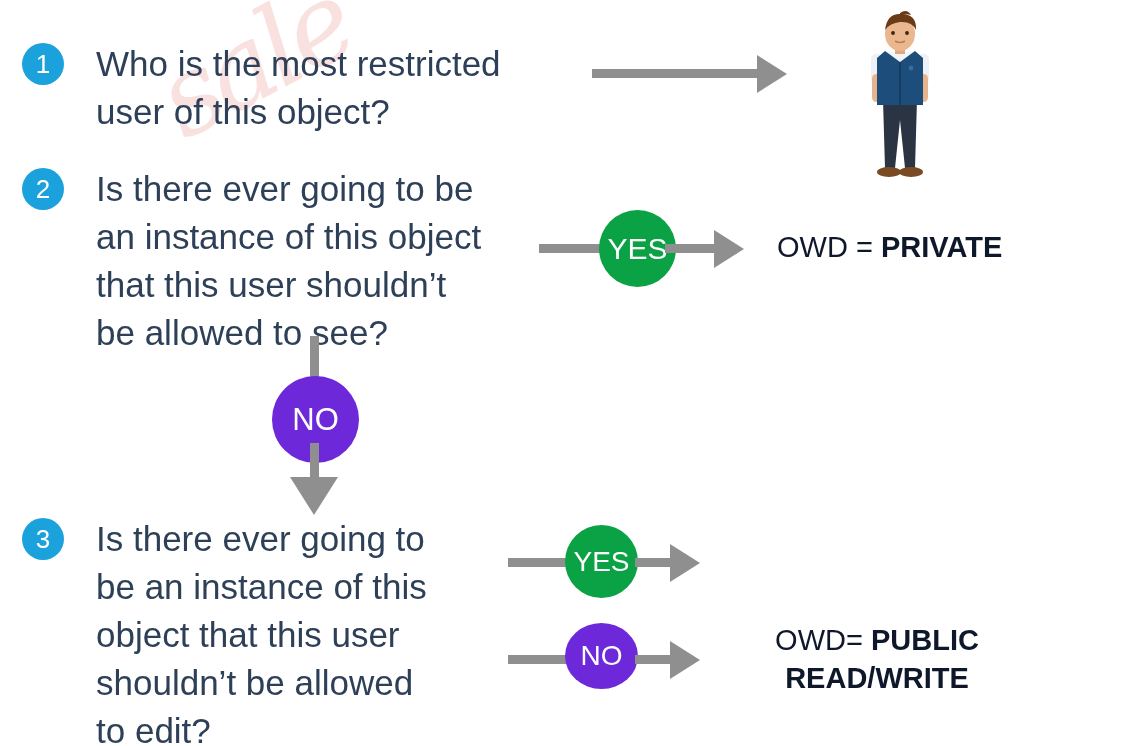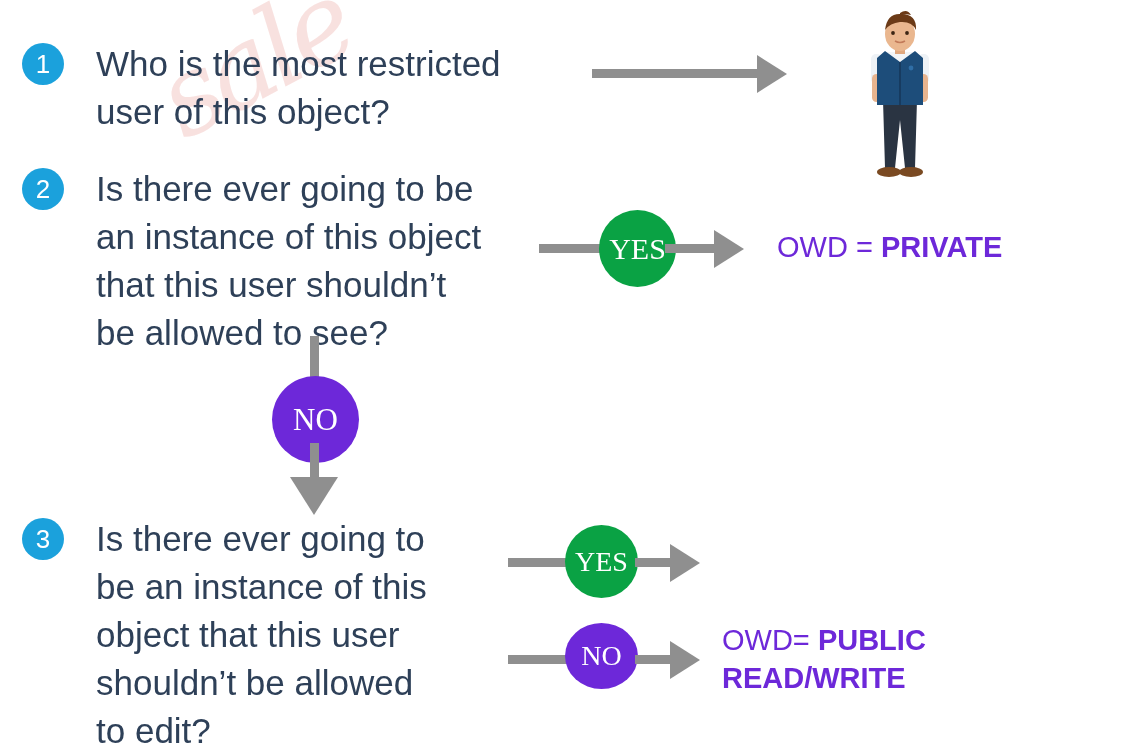--- a/index.html
+++ b/index.html
@@ -125,44 +125,44 @@
   #arrow-q3no-head  { left: 670px; top: 641px; }
 
   
   .node {
     position: absolute;
     border-radius: 50%;
     display: flex;
     align-items: center;
     justify-content: center;
     color: #ffffff;
-    font-family: Liberation Serif, serif;
+    font-family: Liberation Sans, sans-serif;
     font-weight: 400;
     line-height: 1;
   }
   .node-yes { background: #0aa244; }
   .node-no  { background: #6d28d9; }
 
   #node-yes-1 { left: 599px; top: 210px; width: 77px; height: 77px; font-size: 30px; }
   #node-no-1  { left: 272px; top: 376px; width: 87px; height: 87px; font-size: 31px; }
   #node-yes-2 { left: 565px; top: 525px; width: 73px; height: 73px; font-size: 28px; }
   #node-no-2  { left: 565px; top: 623px; width: 73px; height: 66px; font-size: 28px; }
 
   
   .outcome {
     position: absolute;
-    color: #6d28d9;
+    color: #0f172a;
     font-family: "Liberation Sans", sans-serif;
     font-size: 29px;
     line-height: 38px;
   }
   .outcome b { font-weight: bold; }
   #outcome1 { left: 777px; top: 228px; width: 330px; text-align: left; }
   #outcome2 { left: 722px; top: 527px; width: 330px; text-align: center; }
-  #outcome3 { left: 722px; top: 621px; width: 310px; }
+  #outcome3 { left: 722px; top: 621px; width: 310px; text-align: center; }
 </style>
 </head>
 <body>
 
 <div id="page">
 
   <div class="watermark">sale</div>
 
   <div class="badge" id="badge1">1</div>
   <div class="question" id="q1">Who is the most restricted

